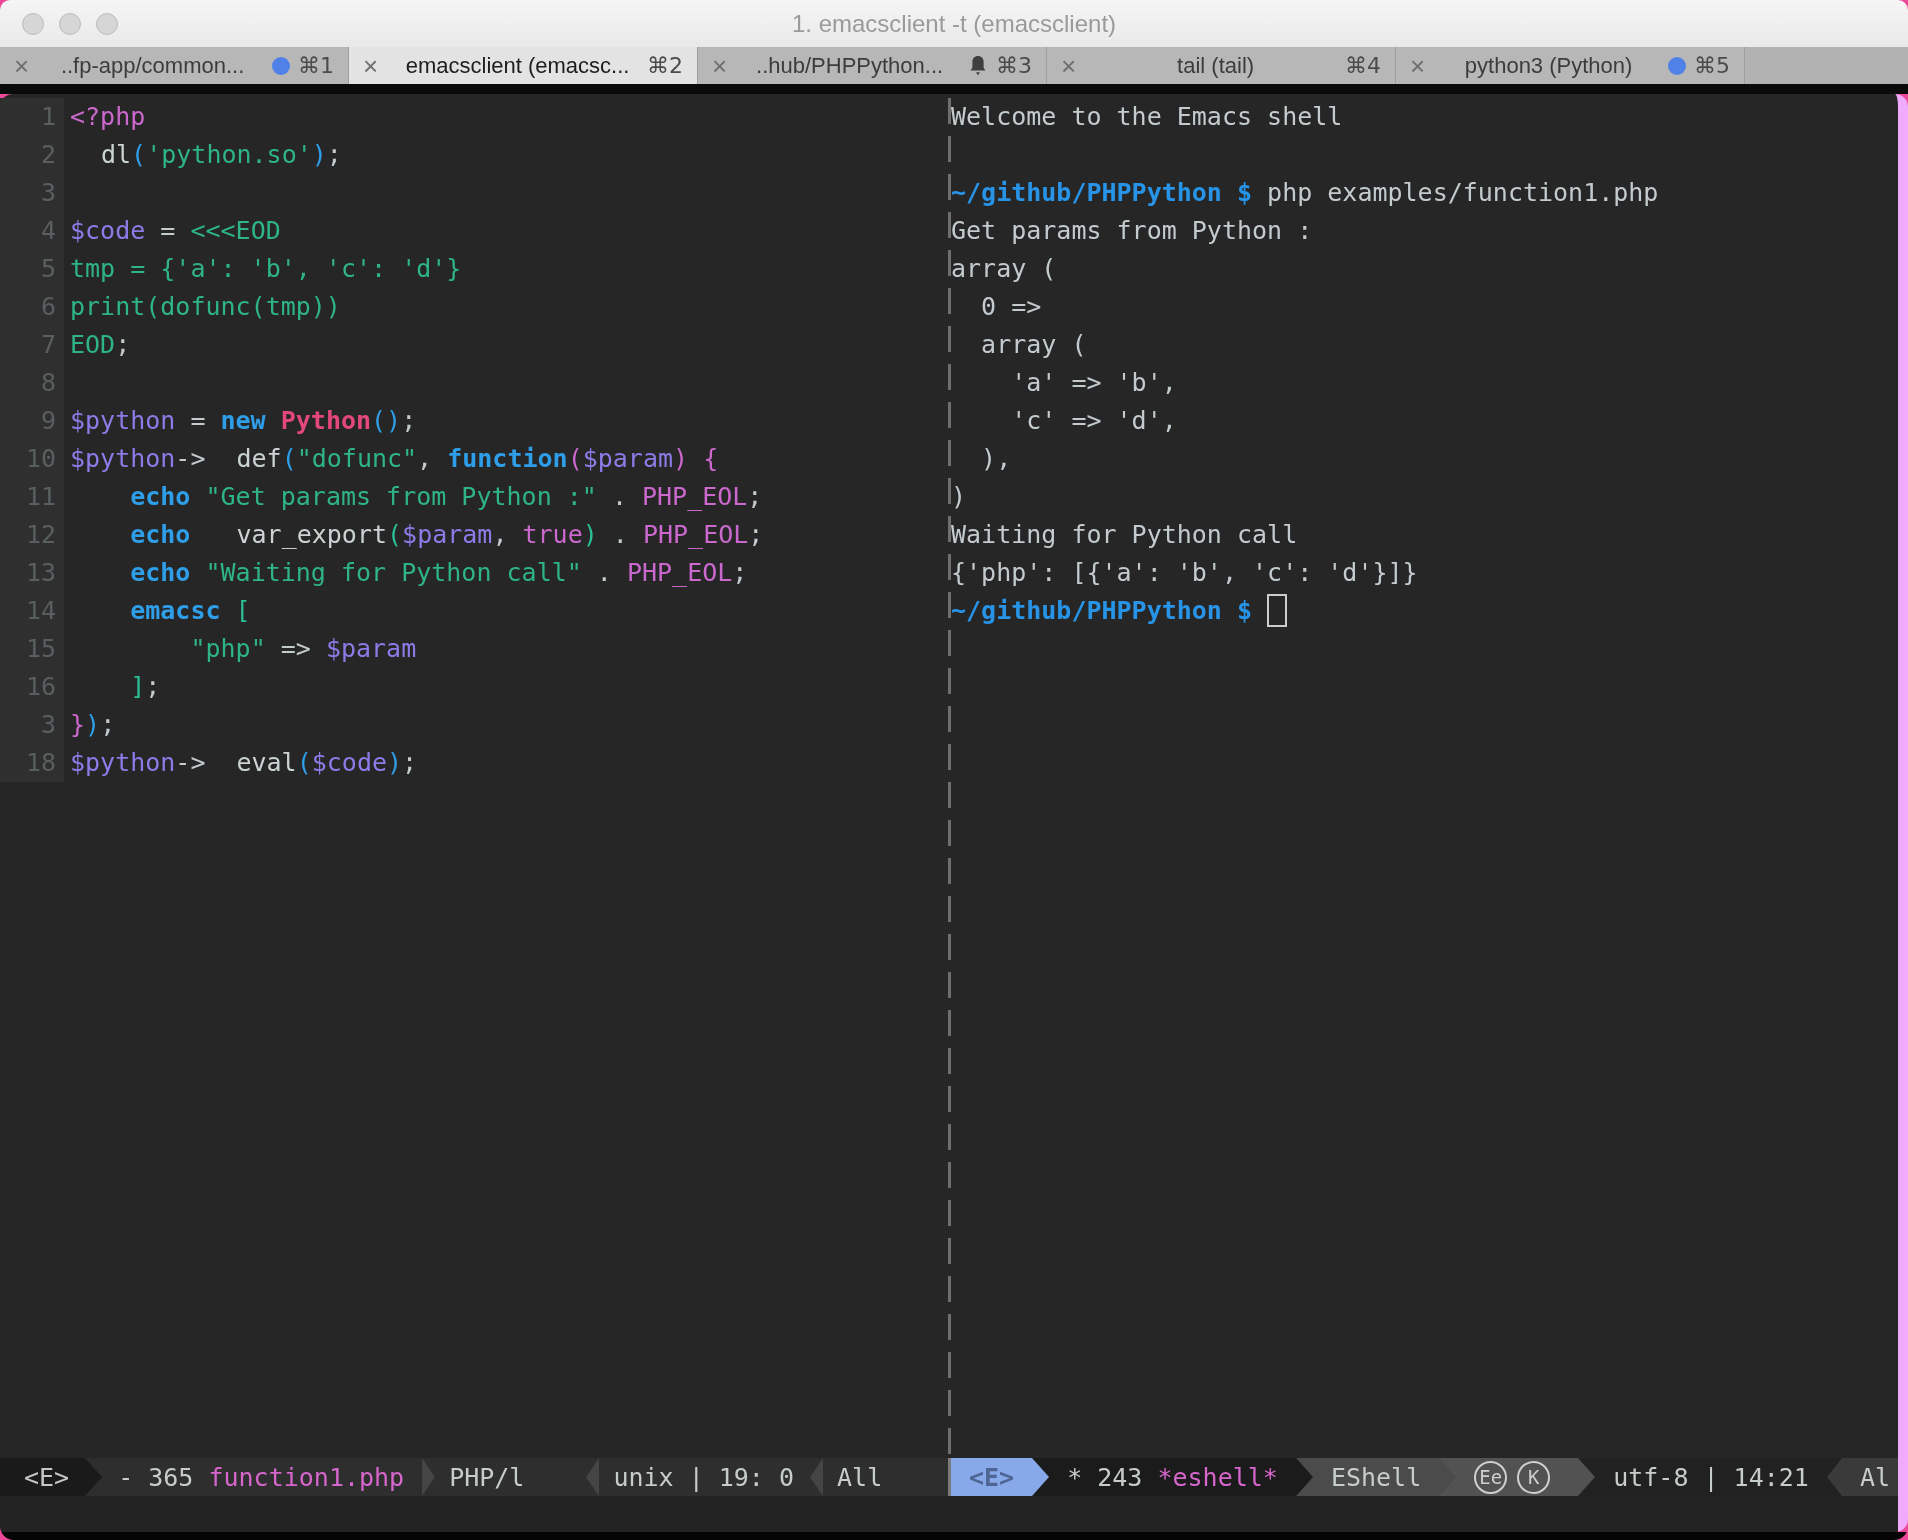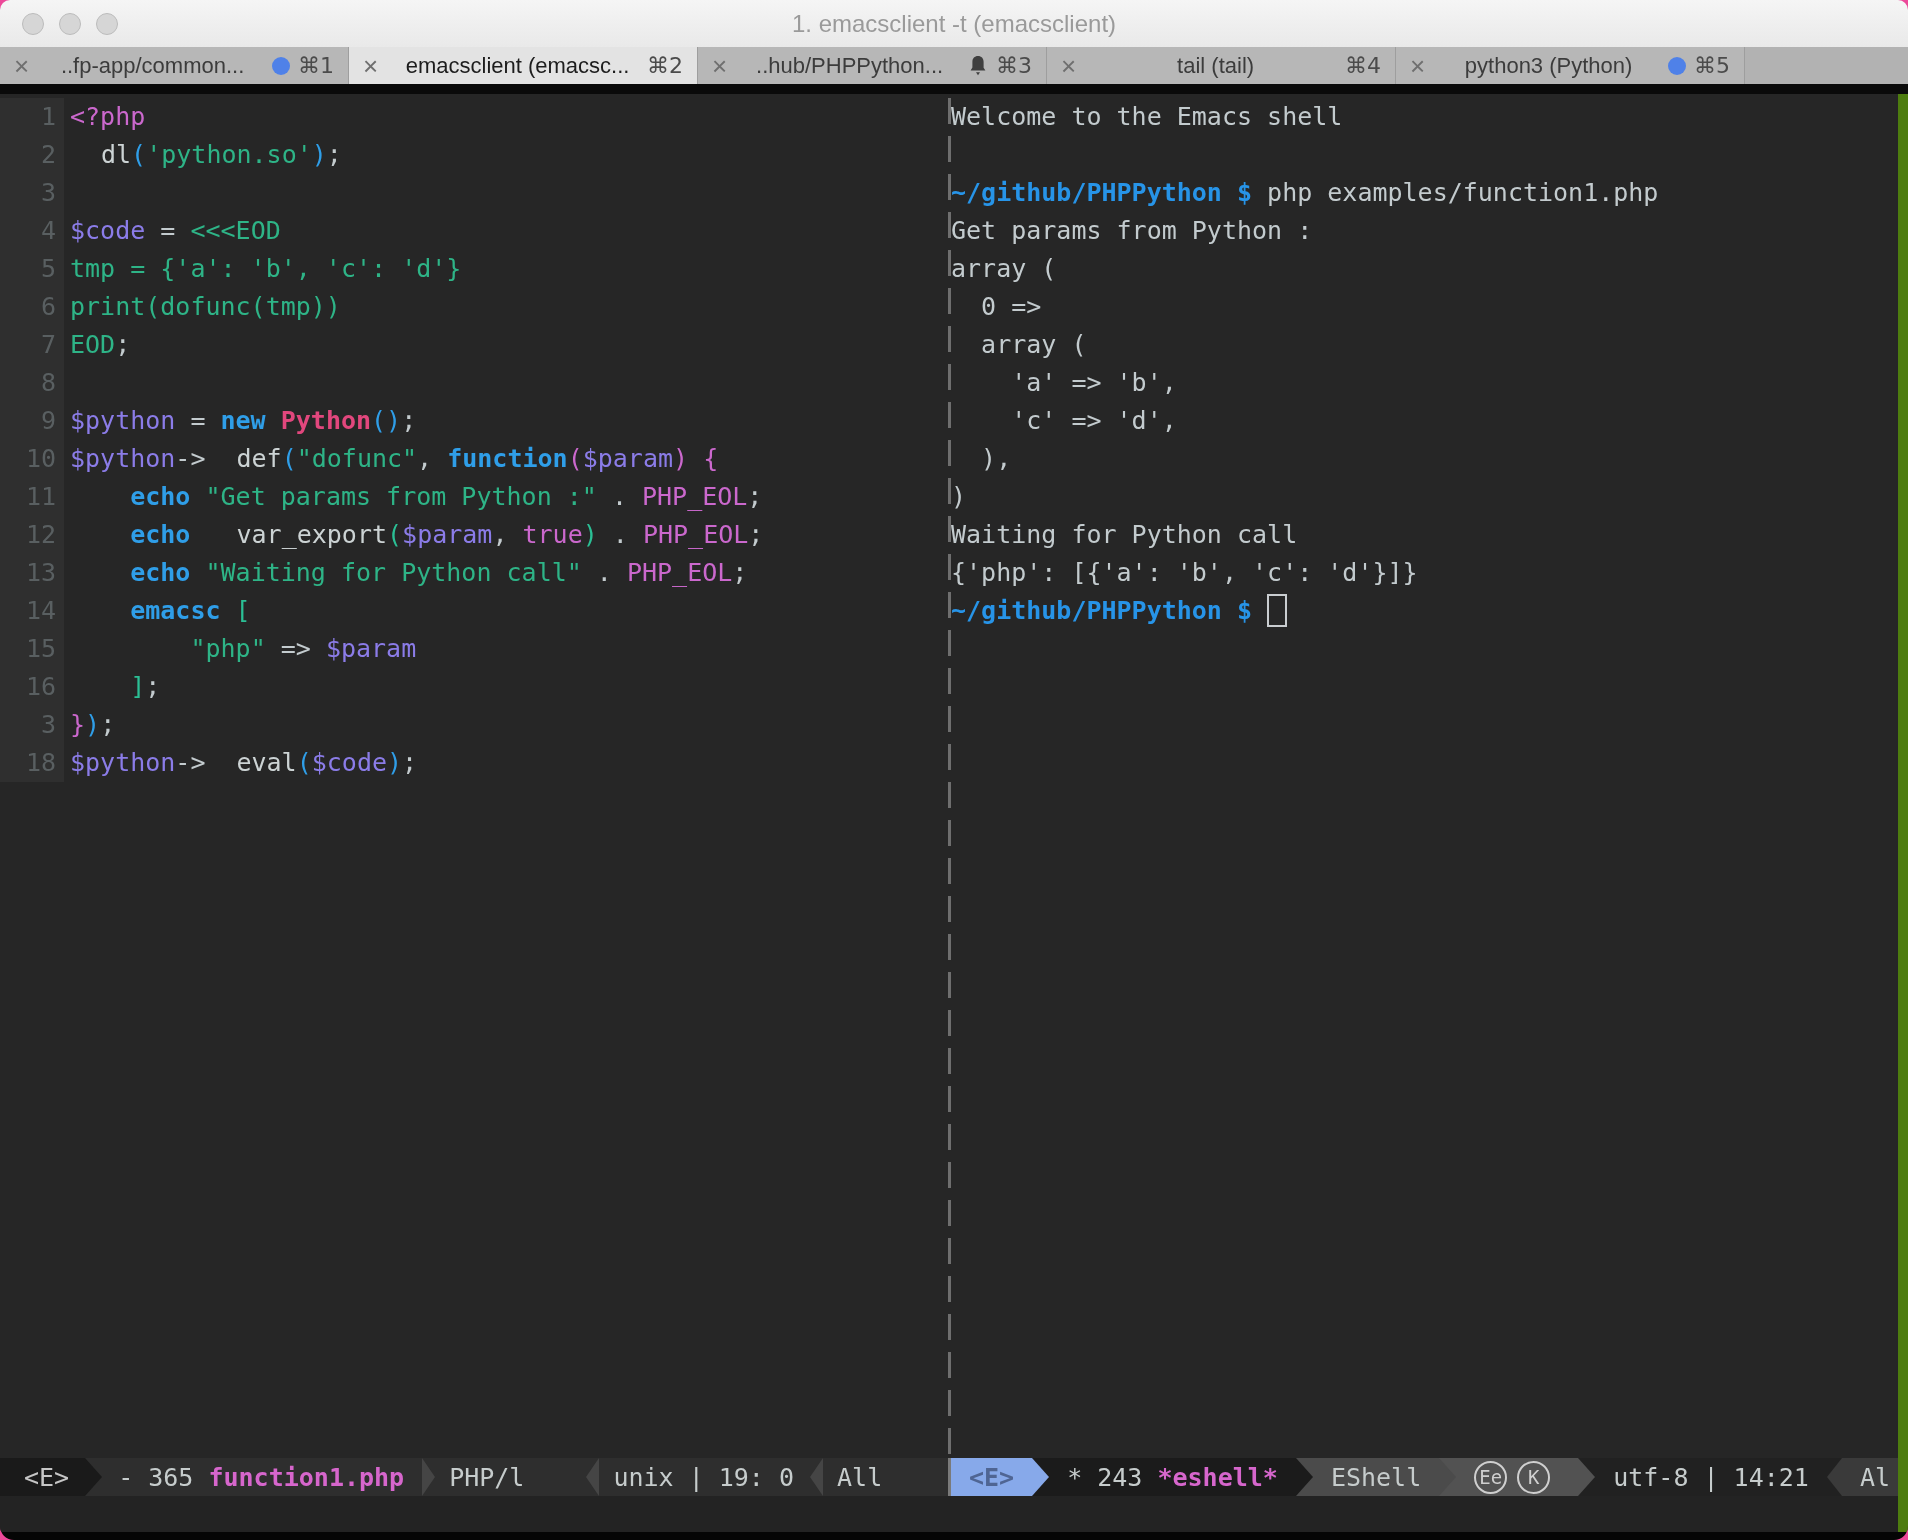--- a/index.html
+++ b/index.html
@@ -21,21 +21,21 @@
   .tab .close{color:#6f6f6f;font-size:26px;line-height:26px;margin-right:10px;cursor:default;}
   .tab .label{flex:1;text-align:center;white-space:nowrap;overflow:hidden;}
   .tab .dot{width:18px;height:18px;border-radius:50%;background:#4f81e8;margin:0 8px 0 6px;flex:0 0 auto;}
   .tab .bellwrap{margin:0 8px 0 6px;flex:0 0 auto;display:flex;align-items:center;}
   .tab .shortcut{font-family:"DejaVu Sans",sans-serif;color:#4b4b4b;white-space:nowrap;}
   .tabfill{flex:1;background:#b2b2b2;}
 
   .gapblack{height:10px;background:#0a0a0a;}
 
   
-  .termwrap{background:#262626;border-right:10px solid #4d7c0f;}
+  .termwrap{background:#262626;border-right:10px solid #f0abfc;border-radius:13px;}
   .content{position:relative;height:1364px;overflow:hidden;
            font-family:"DejaVu Sans Mono","Liberation Mono",monospace;font-size:25px;}
   .editor{position:absolute;left:0;top:4px;width:948px;}
   .row{height:38px;line-height:38px;white-space:pre;}
   .ln{display:inline-block;width:64px;padding-right:8px;margin-right:6px;box-sizing:border-box;
       background:#2f2f2f;color:#595f61;text-align:right;}
   .divider{position:absolute;left:948px;top:4px;bottom:0;width:3px;
            background:repeating-linear-gradient(to bottom,#6e6e6e 0 26px,transparent 26px 38px);}
   .shell{position:absolute;left:951px;right:0;top:4px;}
   .shell .row{}
@@ -52,21 +52,21 @@
   .ml-left{width:948px;background:#2e2e2e;display:flex;align-items:stretch;overflow:hidden;}
   .ml-sep{width:3px;background:#7a7a7a;}
   .ml-right{flex:1;background:#2e2e2e;display:flex;align-items:stretch;overflow:hidden;}
   .mlseg{display:flex;align-items:center;padding:0 16px 0 24px;}
   .tri-r{width:0;height:0;border-top:19px solid transparent;border-bottom:19px solid transparent;border-left:17px solid transparent;}
   .tri-l{width:0;height:0;border-top:19px solid transparent;border-bottom:19px solid transparent;border-right:15px solid transparent;}
   .chev{width:0;height:0;border-top:19px solid transparent;border-bottom:19px solid transparent;}
   .chev.right{border-left:13px solid #454545;}
   .chev.left{border-right:13px solid #454545;}
   .mltext{display:flex;align-items:center;white-space:pre;}
-  .c-mlfg{color:#c6cccc;} .c-mlpink{color:#d666cc;font-weight:bold;}
+  .c-mlfg{color:#c6cccc;} .c-mlpink{color:#d666cc;font-weight:normal;}
   .circle{display:inline-flex;align-items:center;justify-content:center;width:33px;height:33px;
           border:2px solid #cfcfcf;border-radius:50%;color:#cfcfcf;font-size:19px;box-sizing:border-box;margin-right:10px;}
   .mlblock{display:flex;align-items:center;white-space:pre;padding:0 18px;}
 
   .echo{height:36px;background:#232323;}
   .bottomedge{height:8px;background:#050505;}
 </style>
 </head>
 <body>
 

